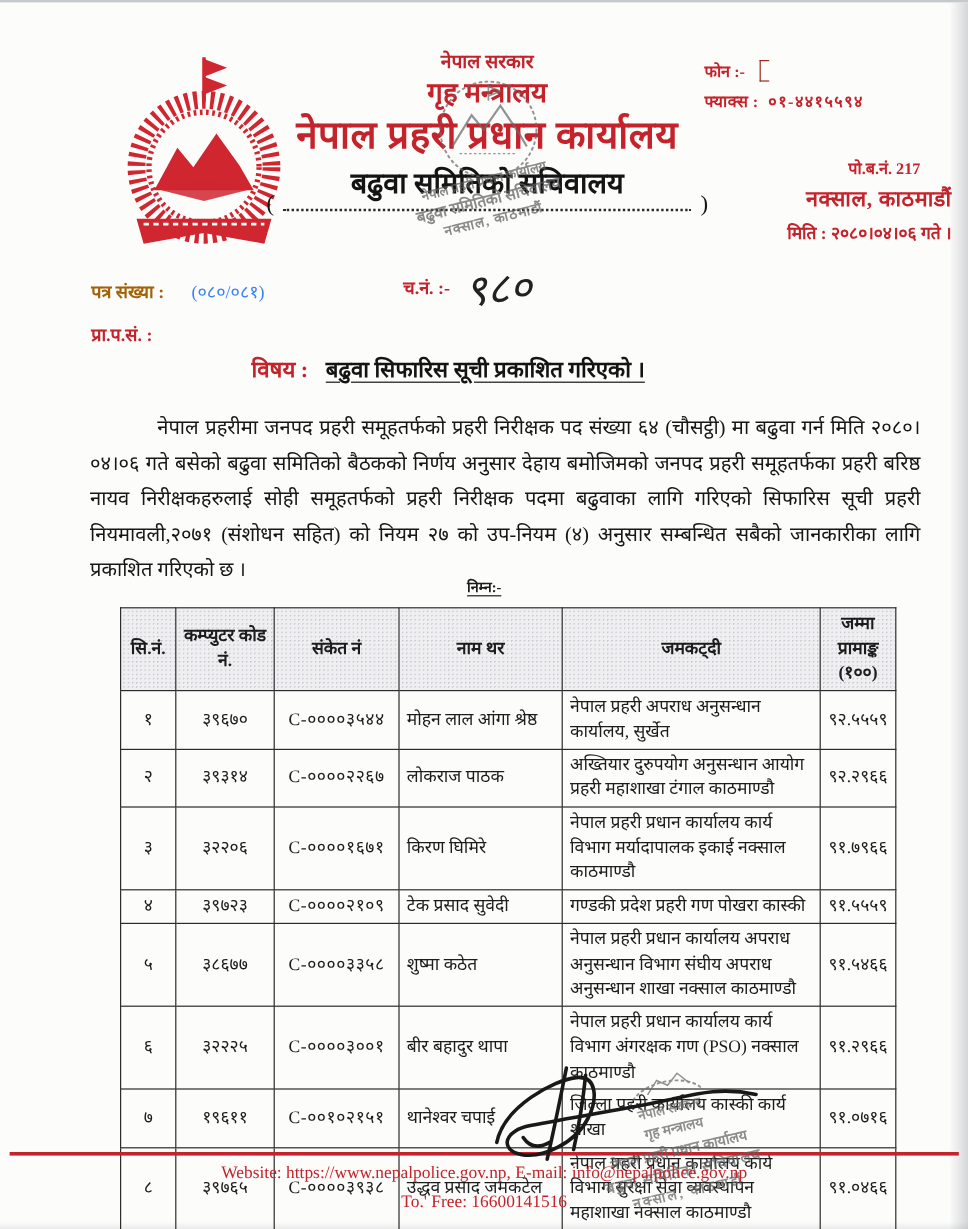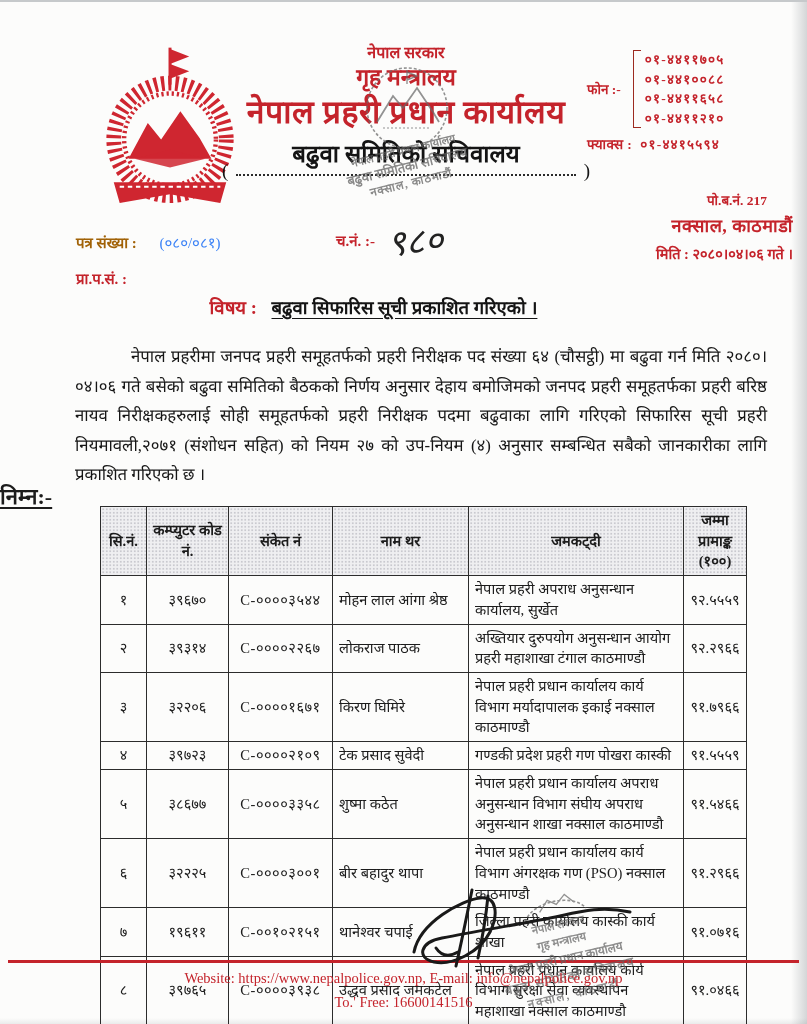--- a/index.html
+++ b/index.html
@@ -55,21 +55,21 @@
 
   
   .subject{position:absolute;left:0;right:60px;top:292px;text-align:center;font-size:18.5px;font-weight:bold;}
   .subject .lbl{color:#c4232b;margin-right:10px;}
   .subject .txt{color:#141414;text-decoration:underline;text-underline-offset:4px;}
 
   
   .bodytext{position:absolute;left:75px;top:340px;width:692px;font-size:16.8px;line-height:1.76;
             text-align:justify;text-indent:56px;color:#161616;}
 
-  .nimna{position:absolute;left:0;right:0;top:478px;text-align:left;font-size:22px;font-weight:bold;
+  .nimna{position:absolute;left:0;right:0;top:478px;text-align:center;font-size:12px;font-weight:bold;
          }
   .nimna span{text-decoration:underline;text-underline-offset:3px;}
 
   
   .tablewrap{position:absolute;left:100px;top:504px;width:646px;}
   table.promo{border-collapse:collapse;width:100%;table-layout:fixed;}
   table.promo th,table.promo td{border:1.4px solid #2c2c2c;padding:3px 6px;font-size:14.6px;
         vertical-align:middle;line-height:1.42;overflow:hidden;}
   table.promo th{font-weight:bold;height:56px;background-color:#efeff1;
         background-image:radial-gradient(#c9c9cf 0.7px,rgba(0,0,0,0) 0.7px);background-size:3.5px 3.5px;text-align:center;}
@@ -134,26 +134,20 @@
       <div class="ts-l1">नेपाल प्रहरी प्रधान कार्यालय</div>
       <div class="ts-l2">बढुवा समितिको सचिवालय</div>
       <div class="ts-l3">नक्साल, काठमाडौं</div>
     </div>
   </div>
 
   <div class="contact">
     <div class="phone-row">
       <span class="phone-label">फोन :-</span>
       <span class="phone-bracket"></span>
-      <span class="phone-list">
-        <div>०१-४४११७०५</div>
-        <div>०१-४४१००८८</div>
-        <div>०१-४४११६५८</div>
-        <div>०१-४४११२१०</div>
-      </span>
     </div>
     <div class="fax-row">
       <span>फ्याक्स :</span><span class="num">०१-४४१५५९४</span>
     </div>
     <div class="pobox">पो.ब.नं. 217</div>
     <div class="address">नक्साल, काठमाडौं</div>
     <div class="dateline">
       <span>मिति :</span>
       <span>२०८०।०४।०६ गते ।</span>
     </div>

